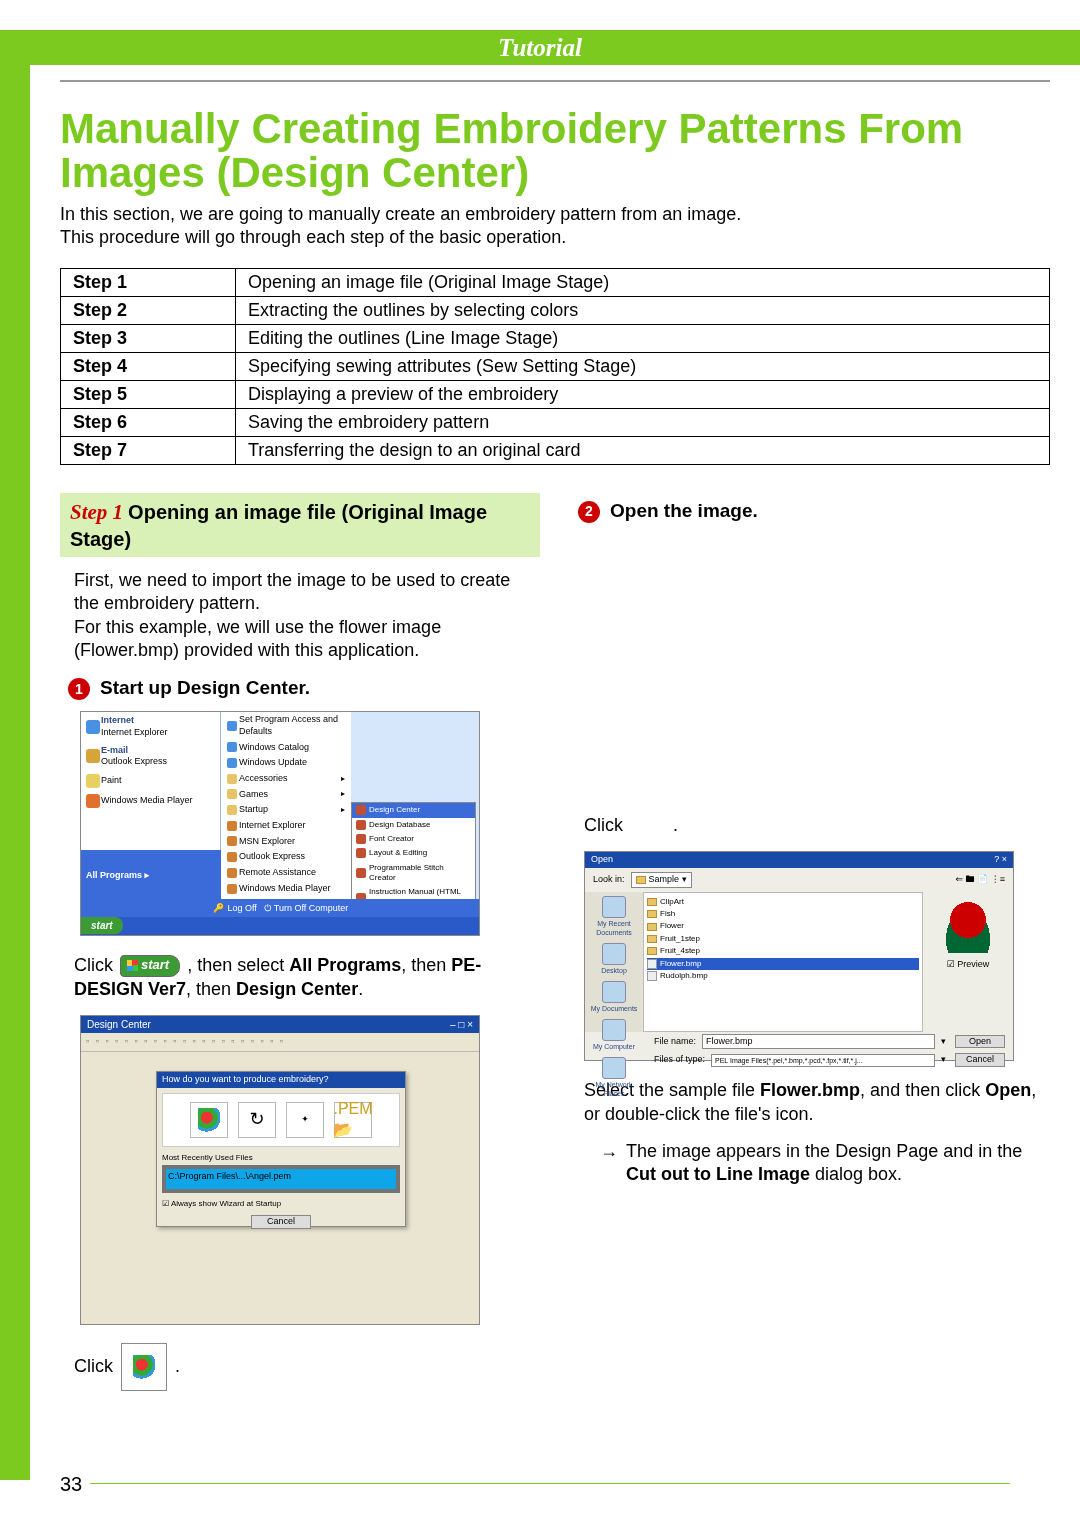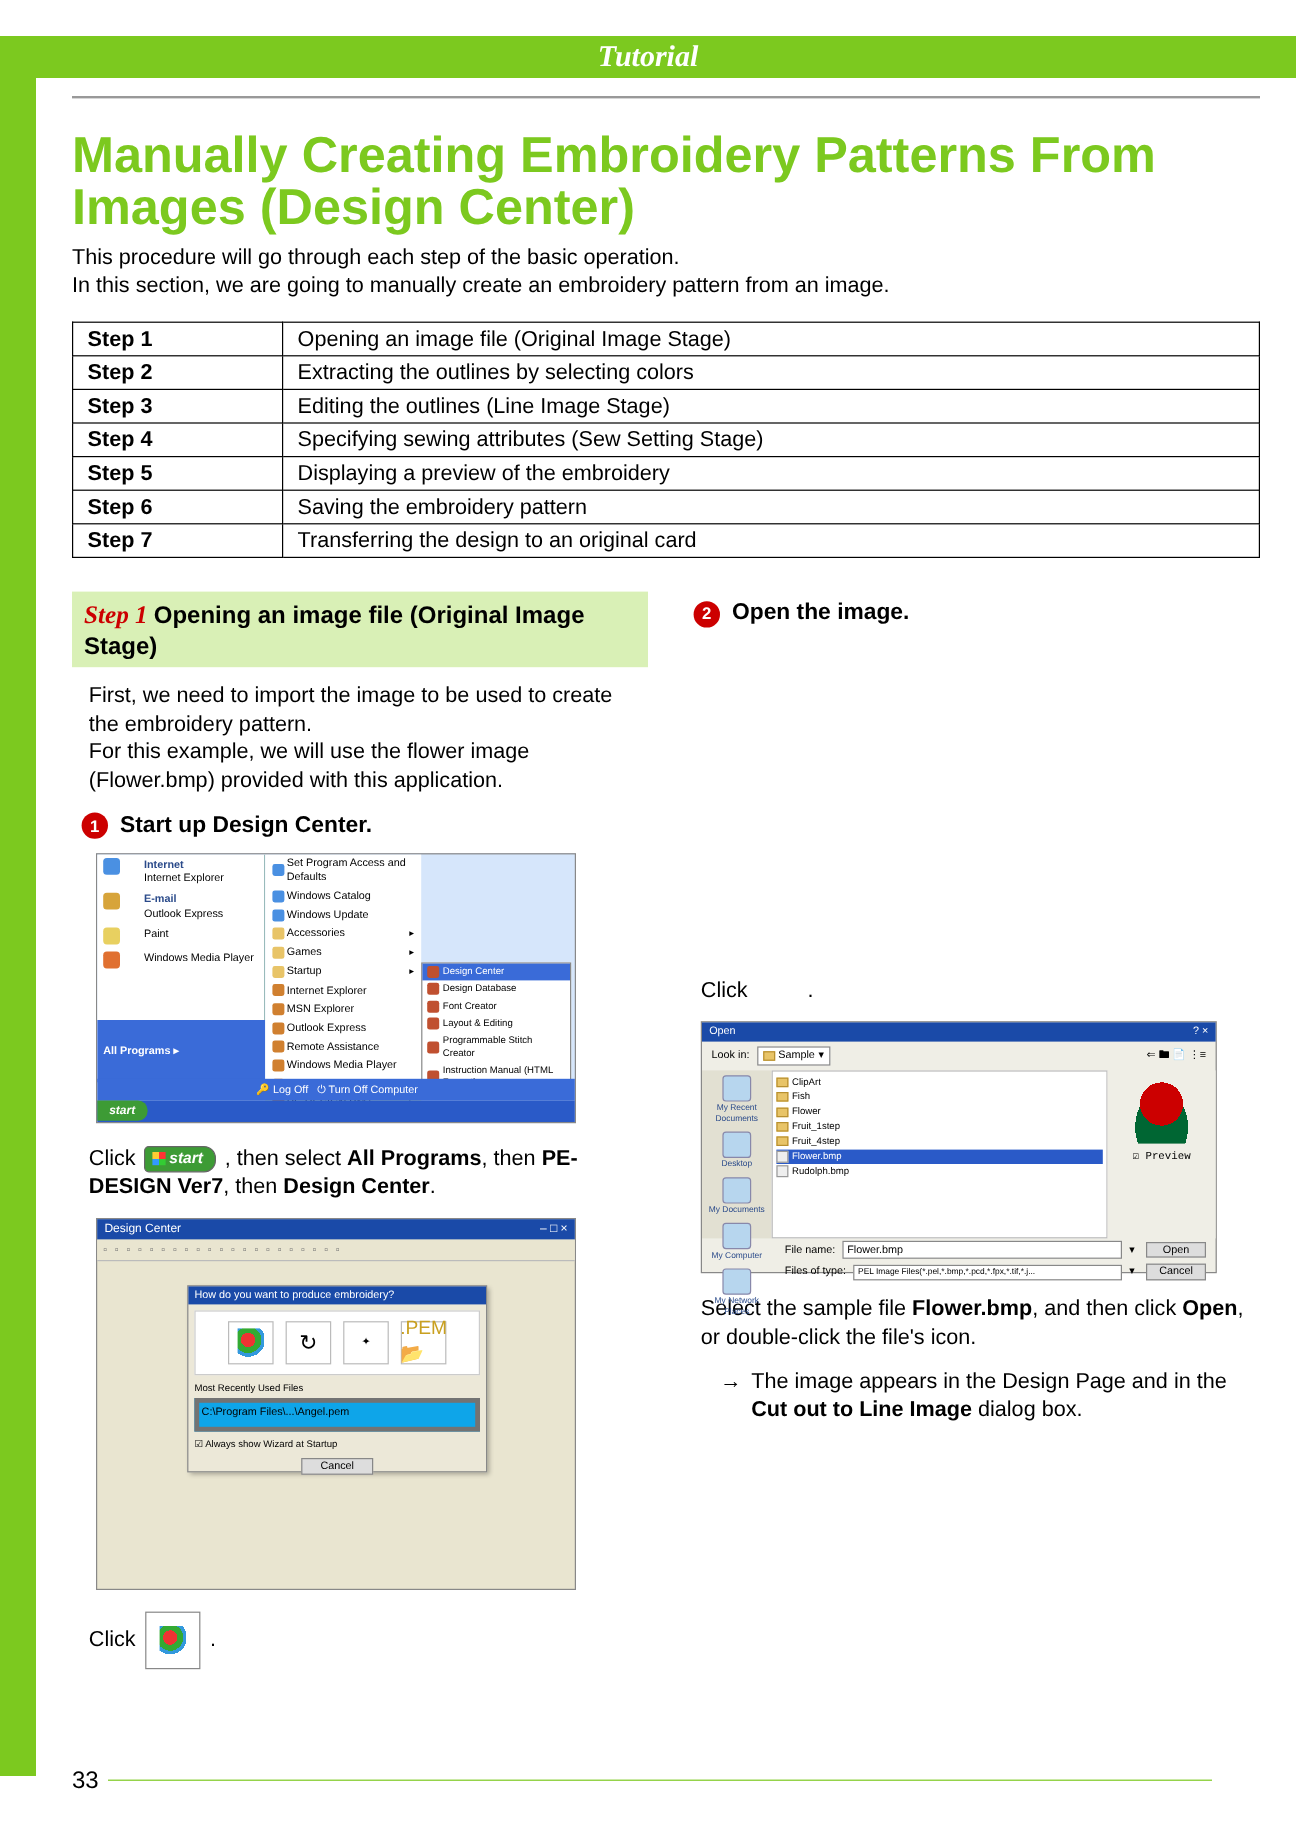--- a/index.html
+++ b/index.html
@@ -148,21 +148,21 @@
     overflow: hidden;
   }
   .sm-left {
     position: absolute;
     left: 0; top: 0;
     width: 140px;
     height: 190px;
     background: #fff;
     border-right: 1px solid #9bb;
   }
-  .sm-left-item { display:flex; gap:20px; padding:3px 5px; }
+  .sm-left-item { display:flex; align-items:center; gap:1px; padding:3px 5px; }
   .sm-ico { width:14px; height:14px; background:#4a90e2; border-radius:3px; flex-shrink:0; }
   .sm-b { font-weight:bold; color:#2a4a8a; }
   .sm-allprog {
     position:absolute; bottom:0; left:0; width:140px;
     background:#3a6bd8; color:#fff; font-weight:bold; padding:20px 5px;
   }
   .sm-mid {
     position:absolute; left:140px; top:0; width:130px; height:190px;
     background:#fff;
   }
@@ -238,21 +238,21 @@
   .od-top { padding:4px 8px; display:flex; align-items:center; gap:6px; }
   .od-body { display:flex; height:140px; }
   .od-side { width:58px; background:#e2e0d2; display:flex; flex-direction:column; align-items:center; gap:6px; padding-top:4px;}
   .od-side-it { text-align:center; color:#2a4a8a; font-size:7px;}
   .od-side-ico { width:24px; height:22px; background:#b7d6ee; border:1px solid #88a; border-radius:3px; margin:0 auto 1px auto;}
   .od-list { flex:1; background:#fff; border:1px solid #bbb; padding:3px; }
   .od-list-item { display:flex; align-items:center; gap:3px; font-size:8px; padding:1px 0;}
   .od-list-hl { background:#2a5ac8; color:#fff; }
   .od-folder { width:10px; height:8px; background:#e8c468; border:1px solid #b89030;}
   .od-file { width:10px; height:10px; background:#eee; border:1px solid #999;}
-  .od-prev { width:90px; background:#efeee6; padding:4px; text-align:center;font-family:Liberation Mono, monospace;}
+  .od-prev { width:90px; background:#efeee6; padding:4px; text-align:center;}
   .od-rose { width:60px; height:55px; margin:2px auto 6px auto; background: radial-gradient(circle at 50% 40%, #c00 0 18px, transparent 18px), radial-gradient(ellipse at 50% 75%, #063 0 22px, transparent 22px);}
   .od-bottom { display:flex; align-items:center; gap:6px; padding:2px 8px; }
   .od-btn { width:50px; border:1px solid #888; background:#ddd; text-align:center; font-size:9px;}
   .arrow-line { display:flex; margin:8px 0 0 30px; gap:8px;}
   .page-num {
     position:absolute;
     bottom: 30px;
     left: 60px;
     font-size: 20px;
     color:#000;
@@ -270,22 +270,22 @@
 
 <div class="page">
   <div class="green-border-top"></div>
   <div class="green-border-left"></div>
   <div class="header-label">Tutorial</div>
 
   <div class="content">
     <hr class="hr-top">
     <h1 class="page-title">Manually Creating Embroidery Patterns From Images (Design Center)</h1>
     <div class="intro">
+      <div>In this section, we are going to manually create an embroidery pattern from an image.</div>
       <div>This procedure will go through each step of the basic operation.</div>
-      <div>In this section, we are going to manually create an embroidery pattern from an image.</div>
     </div>
 
     <table class="steps">
       <tbody id="steps-body">
           <tr>
             <td class="step-label">Step 1</td>
             <td>Opening an image file (Original Image Stage)</td>
           </tr>
           <tr>
             <td class="step-label">Step 2</td>

